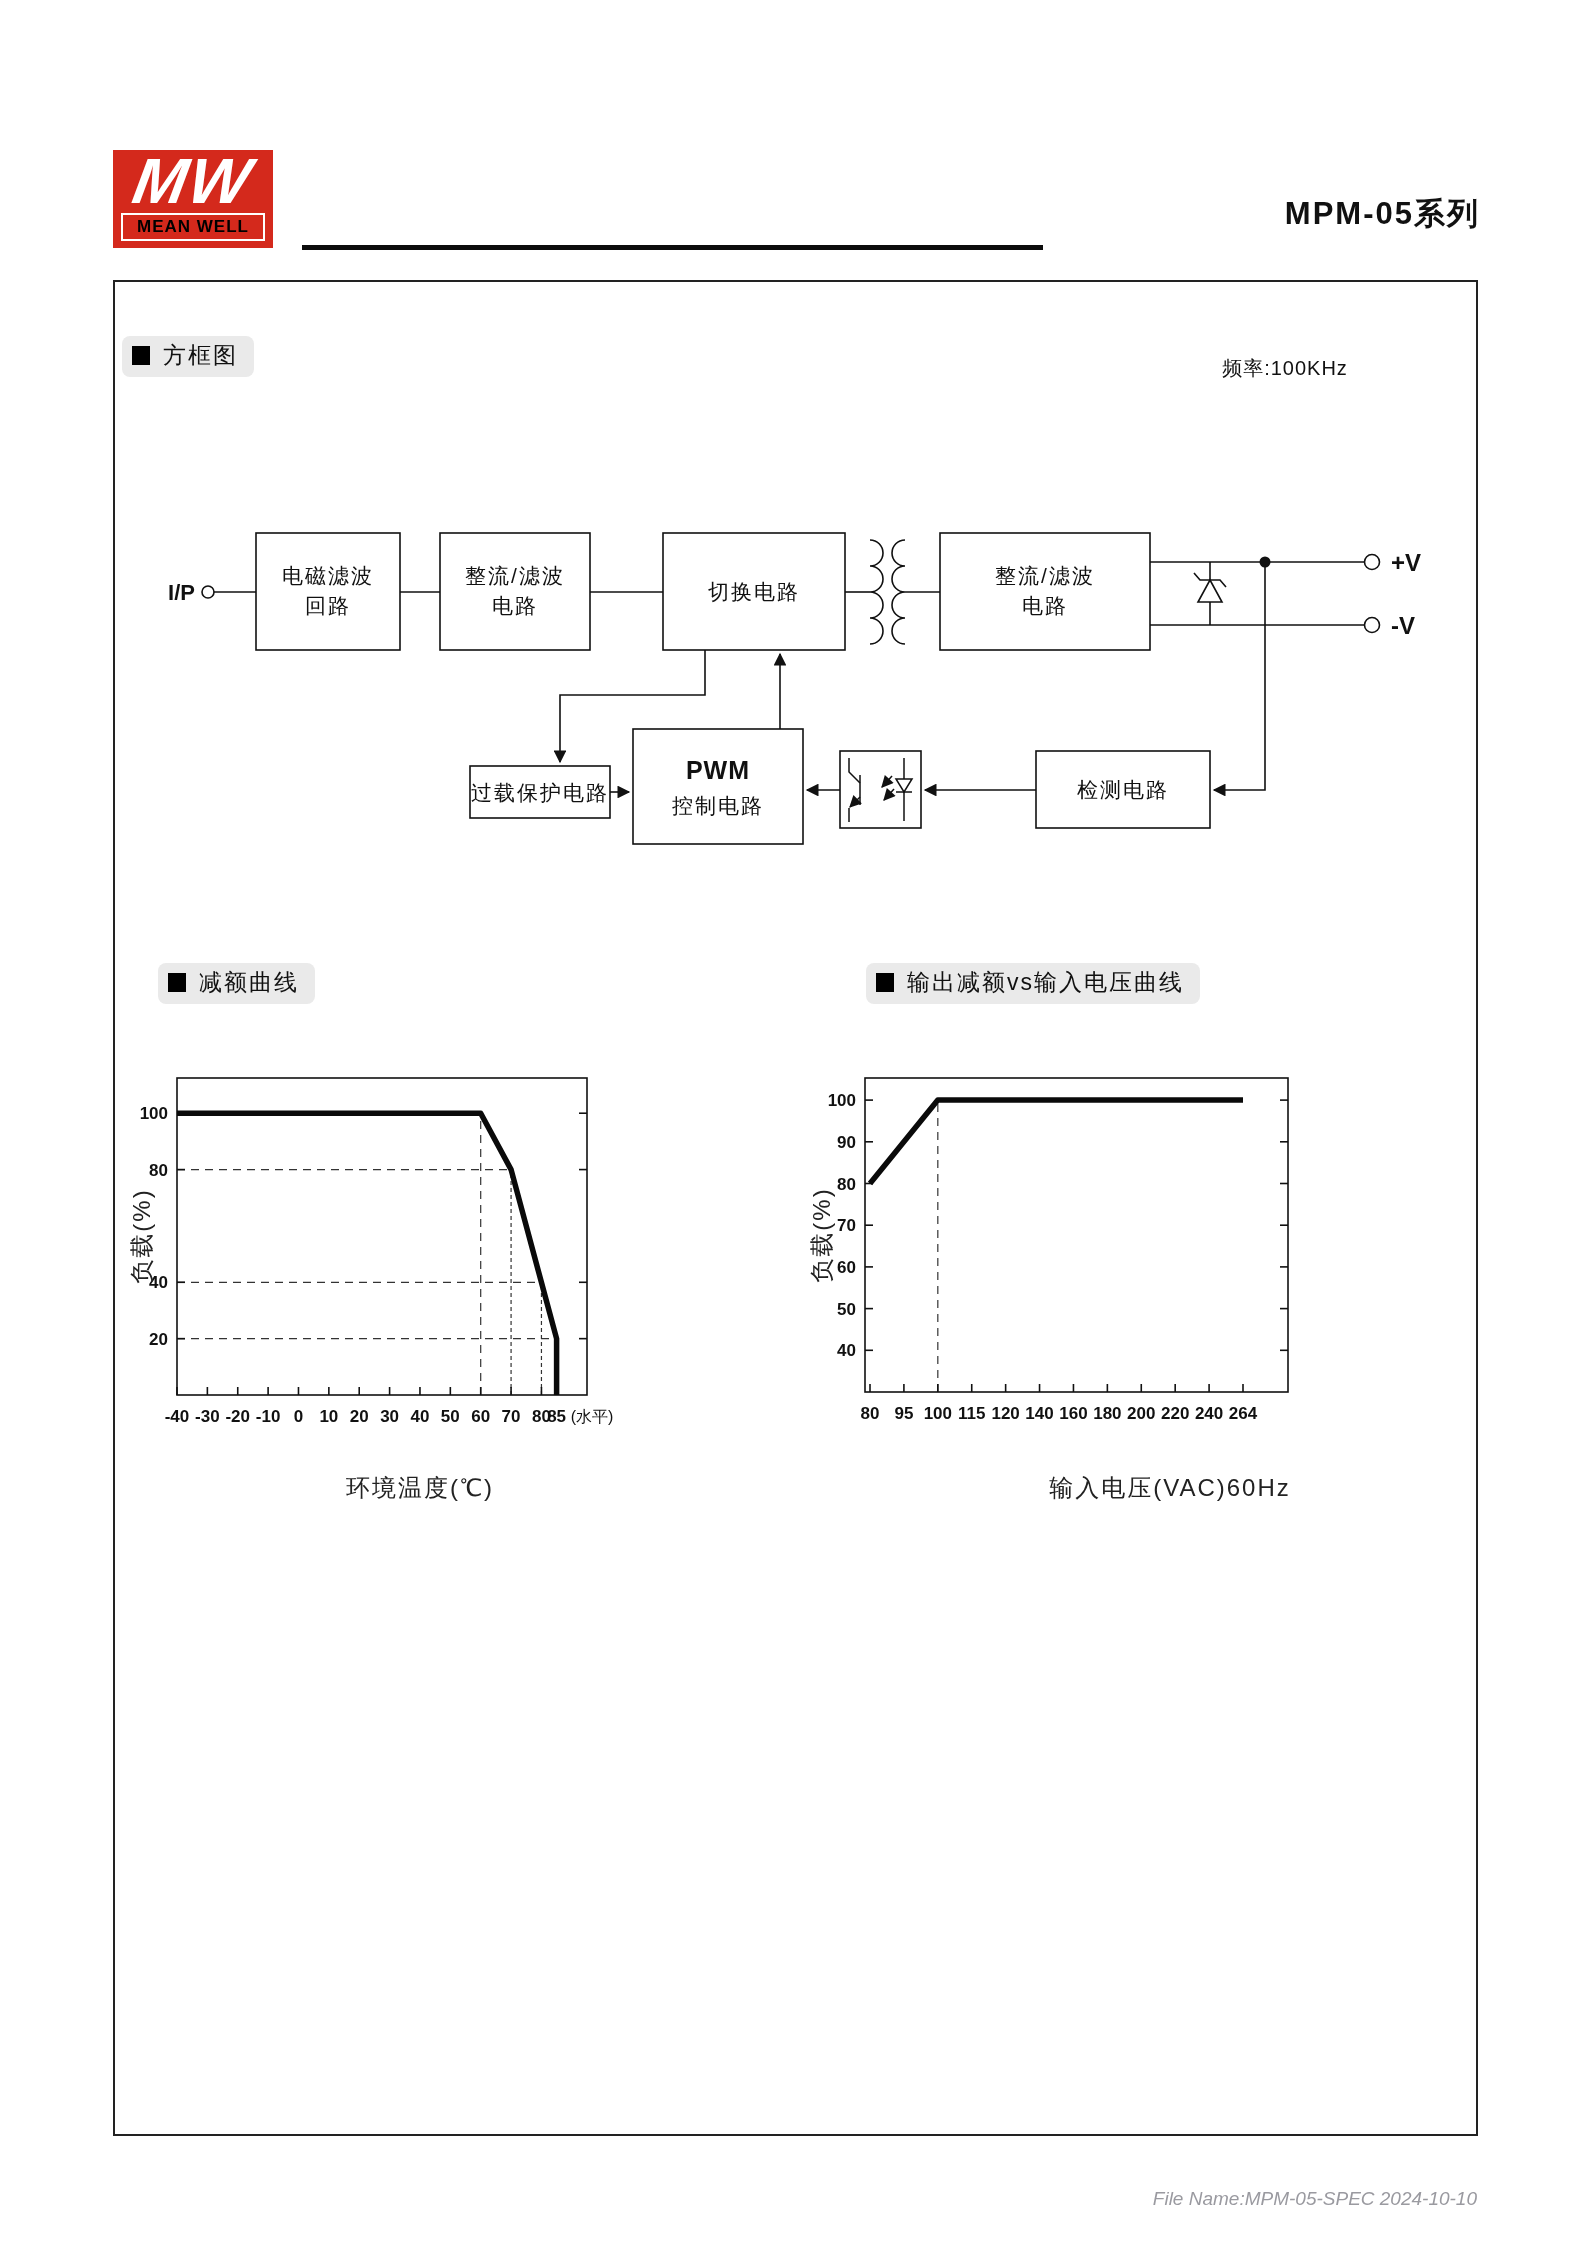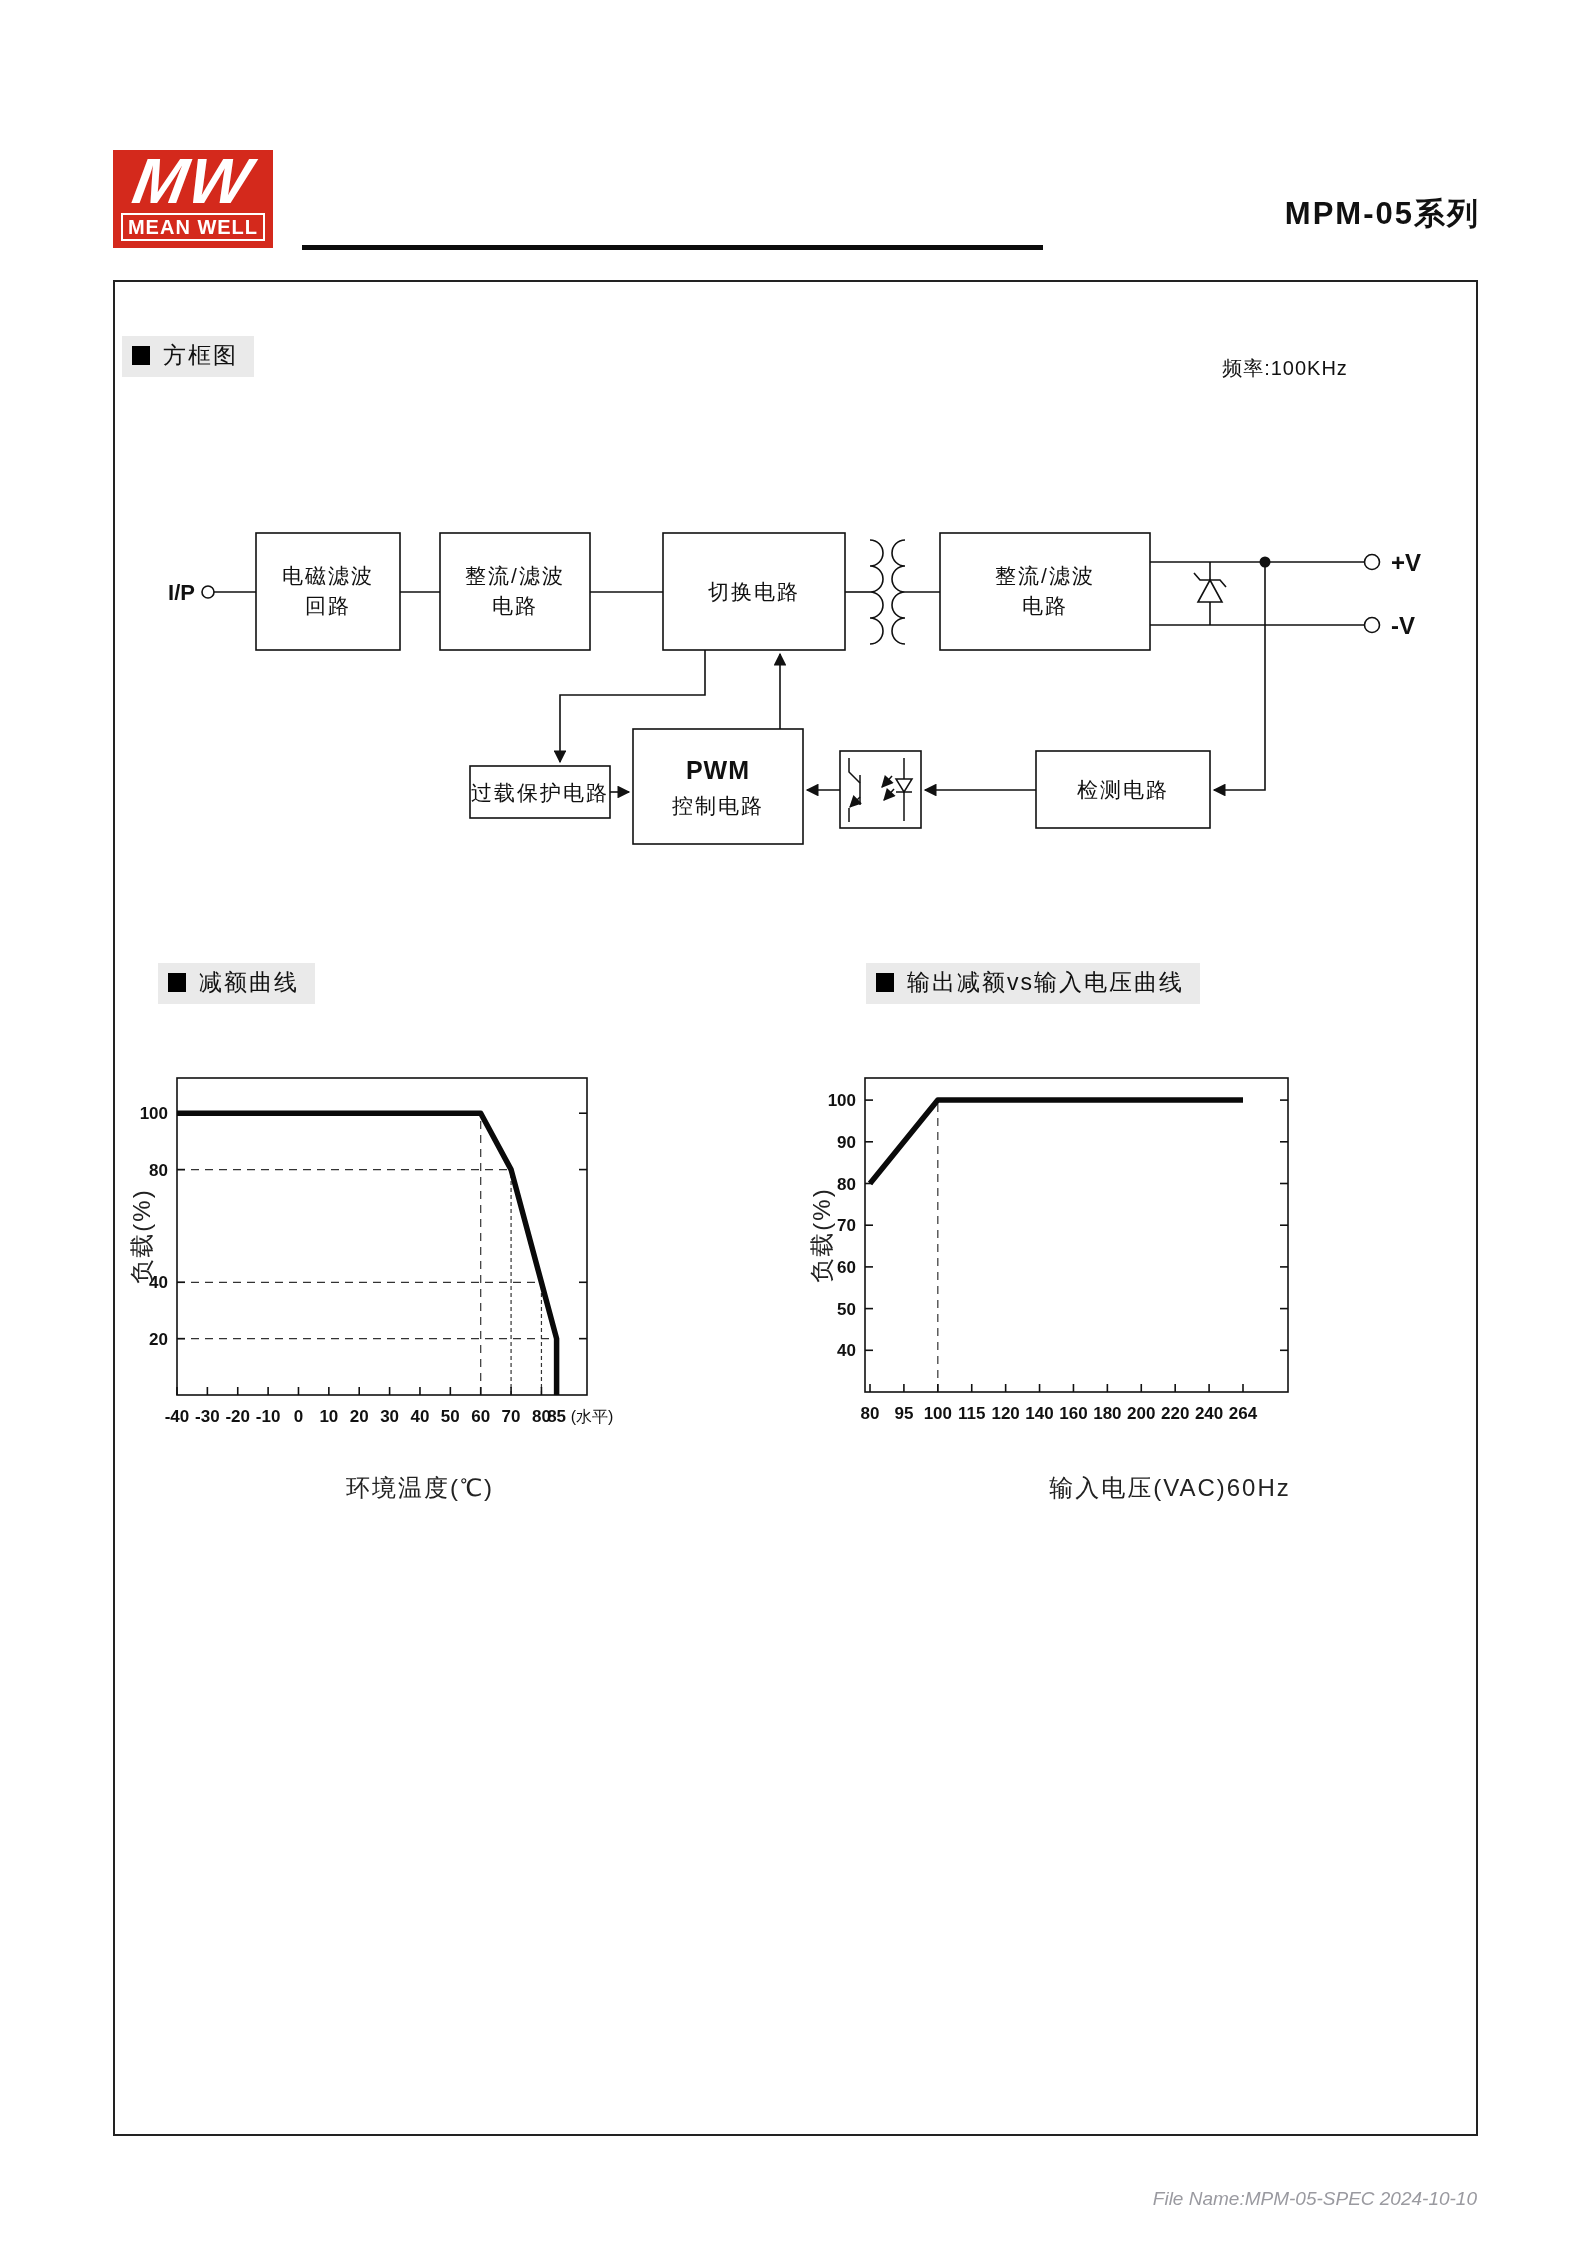--- a/index.html
+++ b/index.html
@@ -4,29 +4,29 @@
 <style>
   html,body{margin:0;padding:0;background:#f2f2f2;}
   .page{position:relative;width:1587px;height:2245px;background:#ffffff;overflow:hidden;
         font-family:"Liberation Sans",sans-serif;color:#111;}
   
   .logo{position:absolute;left:113px;top:150px;width:160px;height:98px;background:#d4291c;}
   .logo .mw{position:absolute;left:0;right:0;top:-6px;text-align:center;color:#fff;
             font-family:"Liberation Sans",sans-serif;font-style:italic;font-weight:bold;
             font-size:64px;transform:skewX(-10deg);letter-spacing:2px;}
   .logo .brand{position:absolute;left:8px;right:8px;bottom:7px;height:24px;border:2px solid #fff;
-            color:#ffffff;font-weight:bold;font-size:20px;line-height:24px;text-align:center;letter-spacing:1px;}
+            color:#000000;font-weight:bold;font-size:17px;line-height:24px;text-align:center;letter-spacing:1px;}
   .title{position:absolute;left:302px;top:192px;font-size:40px;font-weight:600;letter-spacing:5px;white-space:nowrap;}
   .title-underline{position:absolute;left:302px;top:245px;width:741px;height:5px;background:#0c0c0c;}
   .series{position:absolute;left:1000px;top:193px;width:480px;text-align:right;font-size:31px;
           font-weight:bold;letter-spacing:2px;white-space:nowrap;}
   
   .mainbox{position:absolute;left:113px;top:280px;width:1361px;height:1852px;border:2px solid #222;background:#fff;}
   .seclabel{position:absolute;background:#eaeaea;padding:4px 16px 6px 10px;font-size:23px;letter-spacing:2px;
-            white-space:nowrap;display:flex;align-items:center;}
+            white-space:nowrap;display:flex;align-items:center;border-radius:8px;}
   .seclabel .sq{width:18px;height:19px;background:#000;display:inline-block;margin-right:13px;flex:0 0 auto;}
   .freq{position:absolute;left:1170px;top:355px;width:230px;text-align:center;font-size:20px;letter-spacing:1px;}
   .footer{position:absolute;left:1000px;top:2188px;width:477px;text-align:right;font-style:italic;
           color:#9a9aa0;font-size:19px;}
   
   svg text{font-family:"Liberation Sans",sans-serif;fill:#111;}
   svg .bt{font-size:21px;letter-spacing:2px;text-anchor:middle;}
   svg .bt-bold{font-size:25px;font-weight:bold;text-anchor:middle;letter-spacing:1px;}
   svg .term{font-size:24px;font-weight:600;}
   svg .iplab{font-size:22px;font-weight:600;text-anchor:end;}

